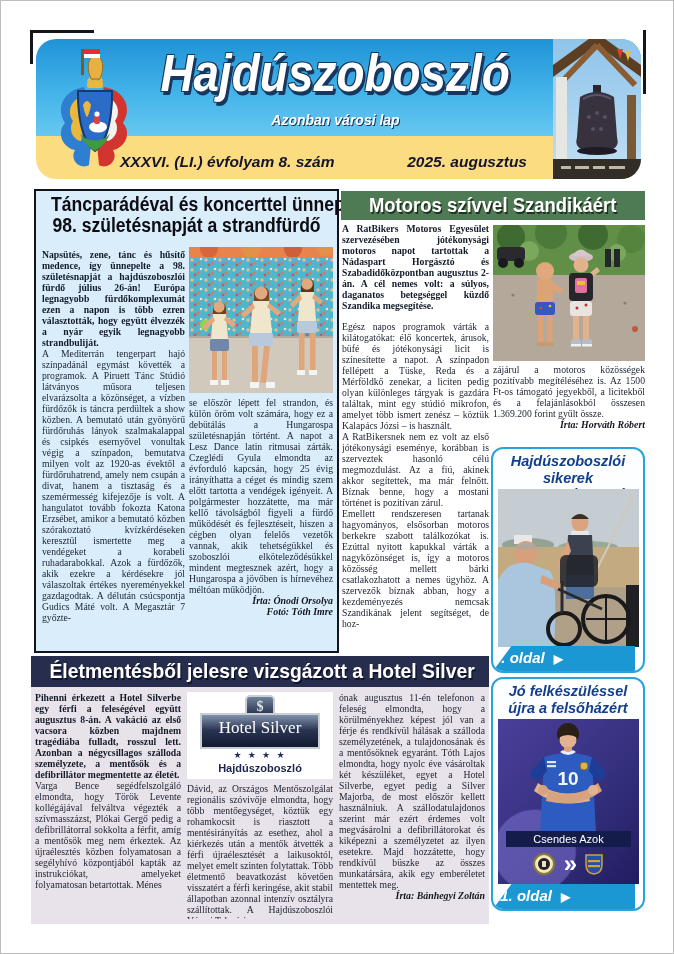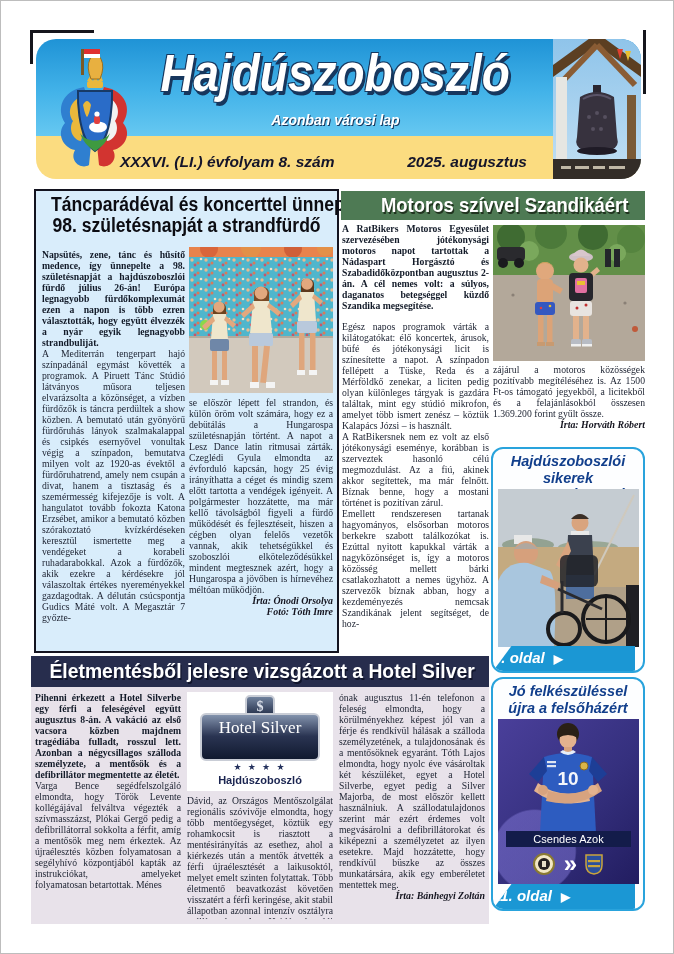--- a/index.html
+++ b/index.html
@@ -32,21 +32,21 @@
   #article-strand{left:33px;top:188px;width:305px;height:464px;background:#d9edfb;border:2.5px solid #13131f}
   .strand-head{left:0;right:0;top:3px;text-align:center;color:#0c0c12;
                font-family:"Liberation Sans",sans-serif;font-weight:bold;font-size:19.5px;line-height:21px}
   .strand-col{overflow:hidden}
   #strand-col1{left:6px;top:58px;width:143px;bottom:4px}
   #strand-col2{left:153px;top:56px;width:144px;bottom:4px}
   #strand-col2 .body-text{margin-top:4px}
   #strand-col2 svg{display:block}
 
   
-  .moto-head{left:340px;top:190px;width:304px;height:29px;background:#4e7a54;color:#fff;text-align:right;
+  .moto-head{left:340px;top:190px;width:304px;height:29px;background:#4e7a54;color:#fff;text-align:center;
              font-family:"Liberation Sans",sans-serif;font-weight:bold;font-size:21px;line-height:28px;
              text-shadow:1.5px 1.5px 0 #20331f}
   #moto-col1{left:341px;top:222px;width:147px;height:433px;overflow:hidden}
   #moto-col1 .lead{margin-bottom:10px}
   #moto-photo{left:492px;top:224px;width:152px;height:136px}
   #moto-col2{left:492px;top:363px;width:152px;height:92px;overflow:hidden}
 
   
   .teaser{width:154px;background:#fdfeff;border:2.5px solid #29a3dc;border-radius:12px;overflow:hidden}
   #teaser-kosely{left:490px;top:446px;height:226px}
@@ -71,23 +71,23 @@
   #article-hotel{left:30px;top:655px;width:458px;height:268px;background:#e8e2ea}
   .hotel-head{left:0;top:0;right:0;height:31px;background:#272d4d;color:#fff;text-align:center;
               font-family:"Liberation Sans",sans-serif;font-weight:bold;font-size:21px;line-height:30px;
               text-shadow:1.5px 1.5px 0 #10142a}
   .h-col{top:36px;width:146px;bottom:5px;overflow:hidden}
   #h-col1{left:4px} #h-col2{left:156px} #h-col3{left:308px}
   .hotel-logo{width:146px;background:#fff;padding:3px 0 4px;text-align:center;margin-bottom:4px}
   .hs-mark{width:30px;height:24px;margin:0 auto;background:linear-gradient(180deg,#70819c,#1d2842);
            border:2px solid #c9cdd6;border-radius:5px;color:#dbe0ea;
            font-weight:bold;font-size:14px;line-height:19px}
-  .hs-plate{width:120px;height:48px;margin:-6px auto 0;position:relative;
+  .hs-plate{width:120px;height:36px;margin:-6px auto 0;position:relative;
            background:linear-gradient(180deg,#8292ac 0%,#2a3452 48%,#111a30 100%);
-           border:2px solid #c9cdd6;border-radius:6px;color:#fff;font-size:17px;line-height:25px}
+           border:2px solid #c9cdd6;border-radius:0;color:#fff;font-size:17px;line-height:25px}
   .hs-stars{color:#23305c;font-size:9px;letter-spacing:2px;line-height:13px}
   .hs-city{color:#1a2450;font-family:"Liberation Sans",sans-serif;font-weight:bold;font-size:11px;line-height:13px}
 </style>
 </head>
 <body>
 
 <div id="page">
 
   <div class="abs crop" style="left:29px;top:29px;width:64px;height:3px"></div>
   <div class="abs crop" style="left:29px;top:29px;width:3px;height:34px"></div>

